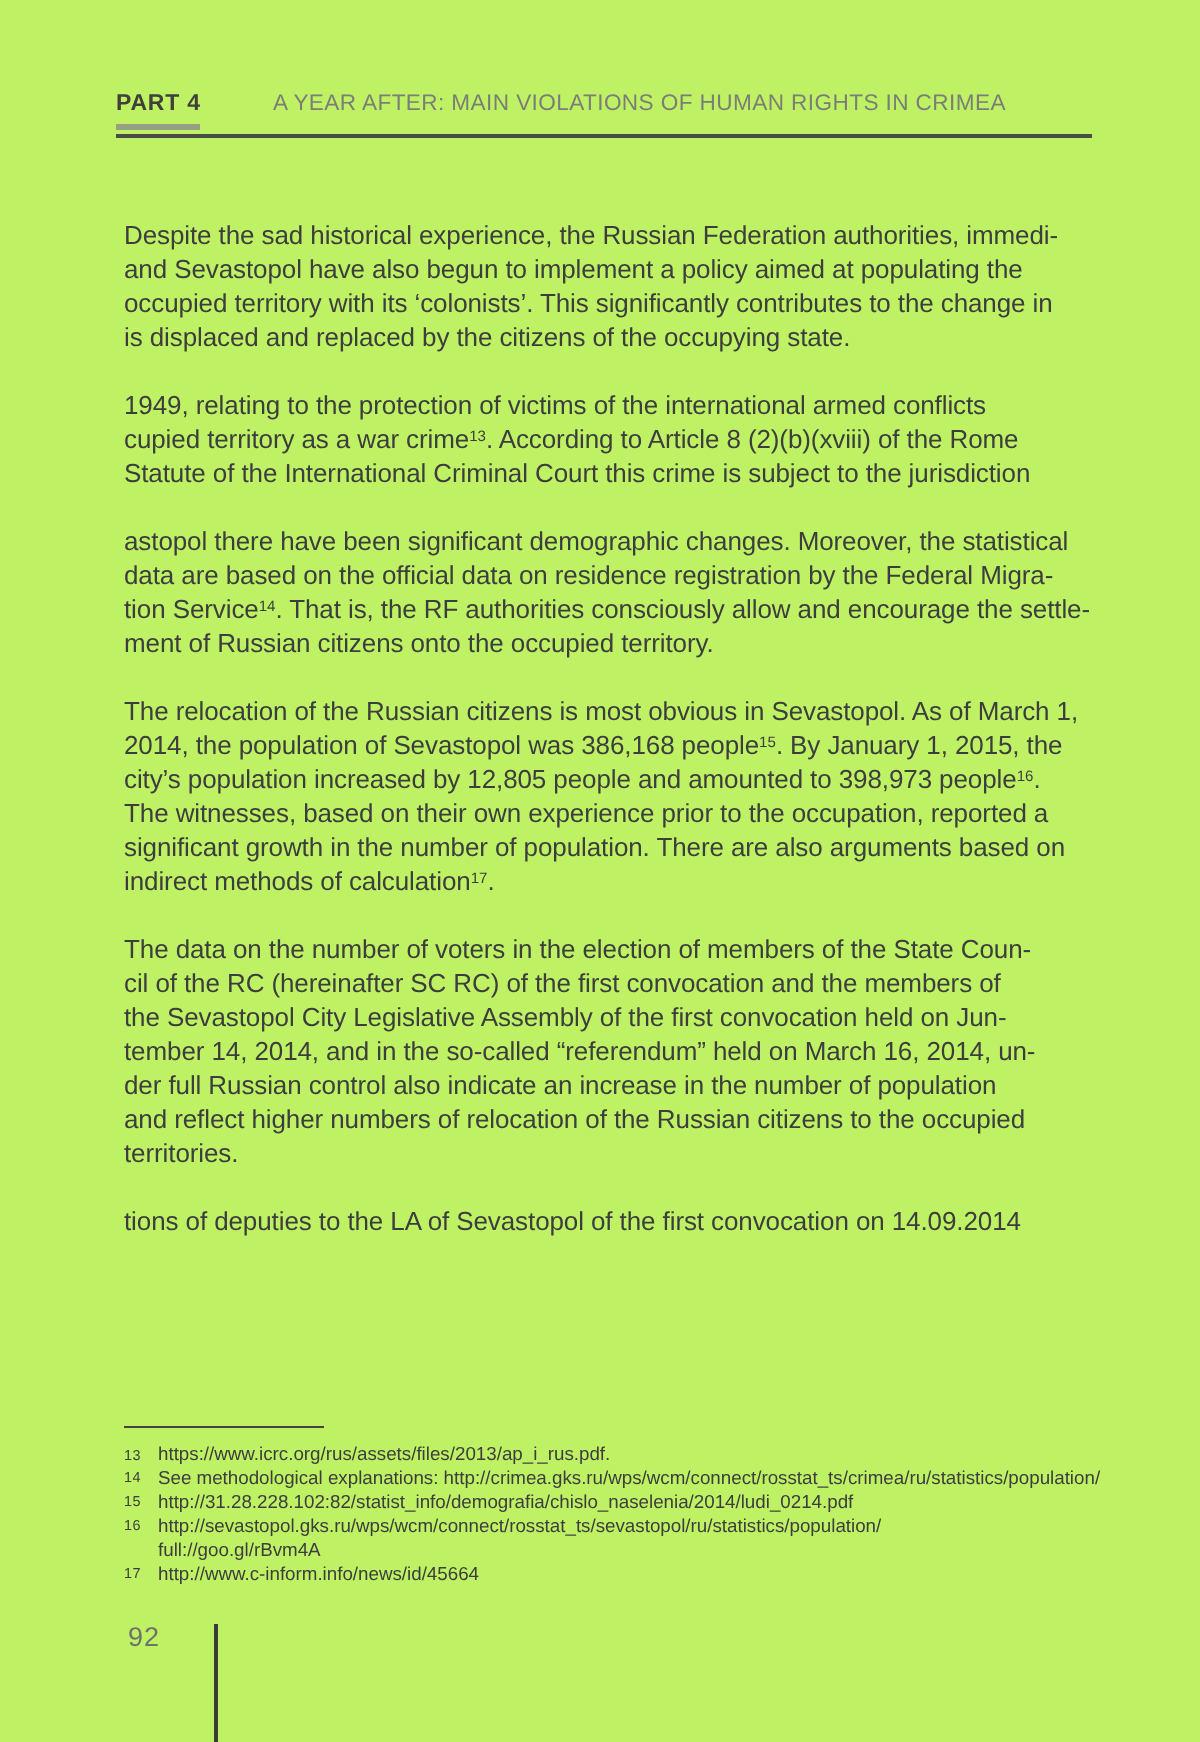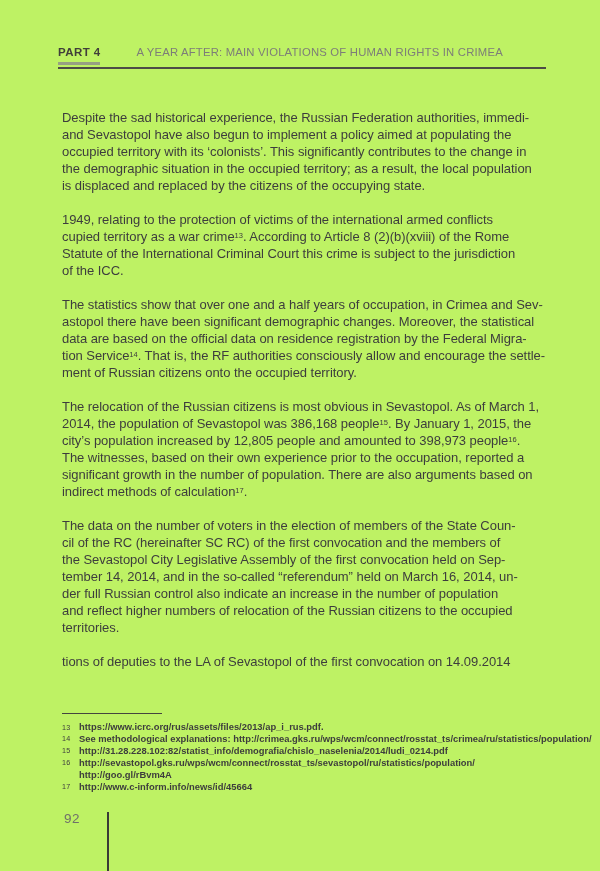--- a/index.html
+++ b/index.html
@@ -41,21 +41,21 @@
   .footnote-rule {
     position: absolute; left: 62px; top: 713px; width: 100px;
     border-top: 1.5px solid #44443f; height: 0;
   }
   .footnotes { position: absolute; left: 62px; top: 721px; width: 486px; }
   .fn { display: flex; align-items: flex-start; }
   .fn-num {
     flex: 0 0 17px; font-size: 7.2px; color: #3d3d3d; padding-top: 1.5px;
     letter-spacing: 0.3px;
   }
-  .fn-text { font-size: 9.4px; line-height: 11.9px; color: #3d3d3d; font-weight: bold; }
+  .fn-text { font-size: 9.4px; line-height: 11.9px; color: #3d3d3d; }
   .fn-text div { white-space: nowrap; }
 
   
   .page-number {
     position: absolute; left: 64px; top: 811px;
     font-size: 13.5px; color: #70706a; letter-spacing: 0.5px;
   }
   .footer-bar {
     position: absolute; left: 107px; top: 812px; width: 1.5px; height: 59px;
     background: #3a3a36;
@@ -72,48 +72,45 @@
       <span class="header-title">A YEAR AFTER: MAIN VIOLATIONS OF HUMAN RIGHTS IN CRIMEA</span>
     </div>
     <div class="header-rule"></div>
   </header>
 
   <main class="body-text">
       <div class="para">
         <div class="tline">Despite the sad historical experience, the Russian Federation authorities, immedi-</div>
         <div class="tline">and Sevastopol have also begun to implement a policy aimed at populating the</div>
         <div class="tline">occupied territory with its ‘colonists’. This significantly contributes to the change in</div>
-        <div class="tline">the demographic situation in the occupied territory; as a result, the local population</div>
         <div class="tline">is displaced and replaced by the citizens of the occupying state.</div>
       </div>
       <div class="para">
         <div class="tline">1949, relating to the protection of victims of the international armed conflicts</div>
         <div class="tline">cupied territory as a war crime<sup class="fnref">13</sup>. According to Article 8 (2)(b)(xviii) of the Rome</div>
         <div class="tline">Statute of the International Criminal Court this crime is subject to the jurisdiction</div>
-        <div class="tline">of the ICC.</div>
       </div>
       <div class="para">
-        <div class="tline">The statistics show that over one and a half years of occupation, in Crimea and Sev-</div>
         <div class="tline">astopol there have been significant demographic changes. Moreover, the statistical</div>
         <div class="tline">data are based on the official data on residence registration by the Federal Migra-</div>
         <div class="tline">tion Service<sup class="fnref">14</sup>. That is, the RF authorities consciously allow and encourage the settle-</div>
         <div class="tline">ment of Russian citizens onto the occupied territory.</div>
       </div>
       <div class="para">
         <div class="tline">The relocation of the Russian citizens is most obvious in Sevastopol. As of March 1,</div>
         <div class="tline">2014, the population of Sevastopol was 386,168 people<sup class="fnref">15</sup>. By January 1, 2015, the</div>
         <div class="tline">city’s population increased by 12,805 people and amounted to 398,973 people<sup class="fnref">16</sup>.</div>
         <div class="tline">The witnesses, based on their own experience prior to the occupation, reported a</div>
         <div class="tline">significant growth in the number of population. There are also arguments based on</div>
         <div class="tline">indirect methods of calculation<sup class="fnref">17</sup>.</div>
       </div>
       <div class="para">
         <div class="tline">The data on the number of voters in the election of members of the State Coun-</div>
         <div class="tline">cil of the RC (hereinafter SC RC) of the first convocation and the members of</div>
-        <div class="tline">the Sevastopol City Legislative Assembly of the first convocation held on Sep-</div>
+        <div class="tline">the Sevastopol City Legislative Assembly of the first convocation held on Jun-</div>
         <div class="tline">tember 14, 2014, and in the so-called “referendum” held on March 16, 2014, un-</div>
         <div class="tline">der full Russian control also indicate an increase in the number of population</div>
         <div class="tline">and reflect higher numbers of relocation of the Russian citizens to the occupied</div>
         <div class="tline">territories.</div>
       </div>
       <div class="para">
         <div class="tline">tions of deputies to the LA of Sevastopol of the first convocation on 14.09.2014</div>
       </div>
     </main>
 
@@ -135,21 +132,21 @@
       <div class="fn">
         <span class="fn-num">15</span>
         <div class="fn-text">
           <div>http://31.28.228.102:82/statist_info/demografia/chislo_naselenia/2014/ludi_0214.pdf</div>
         </div>
       </div>
       <div class="fn">
         <span class="fn-num">16</span>
         <div class="fn-text">
           <div>http://sevastopol.gks.ru/wps/wcm/connect/rosstat_ts/sevastopol/ru/statistics/population/</div>
-          <div>http://goo.gl/rBvm4A</div>
+          <div>full://goo.gl/rBvm4A</div>
         </div>
       </div>
       <div class="fn">
         <span class="fn-num">17</span>
         <div class="fn-text">
           <div>http://www.c-inform.info/news/id/45664</div>
         </div>
       </div>
     </section>
 

